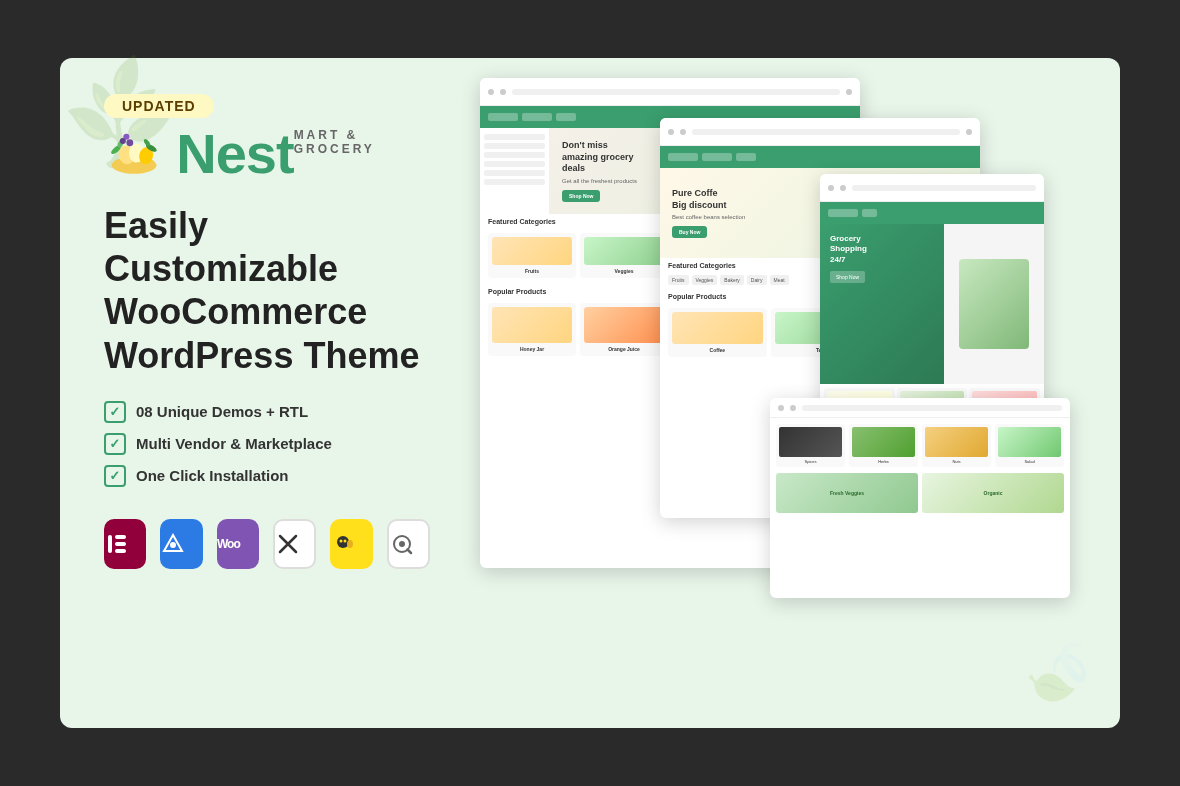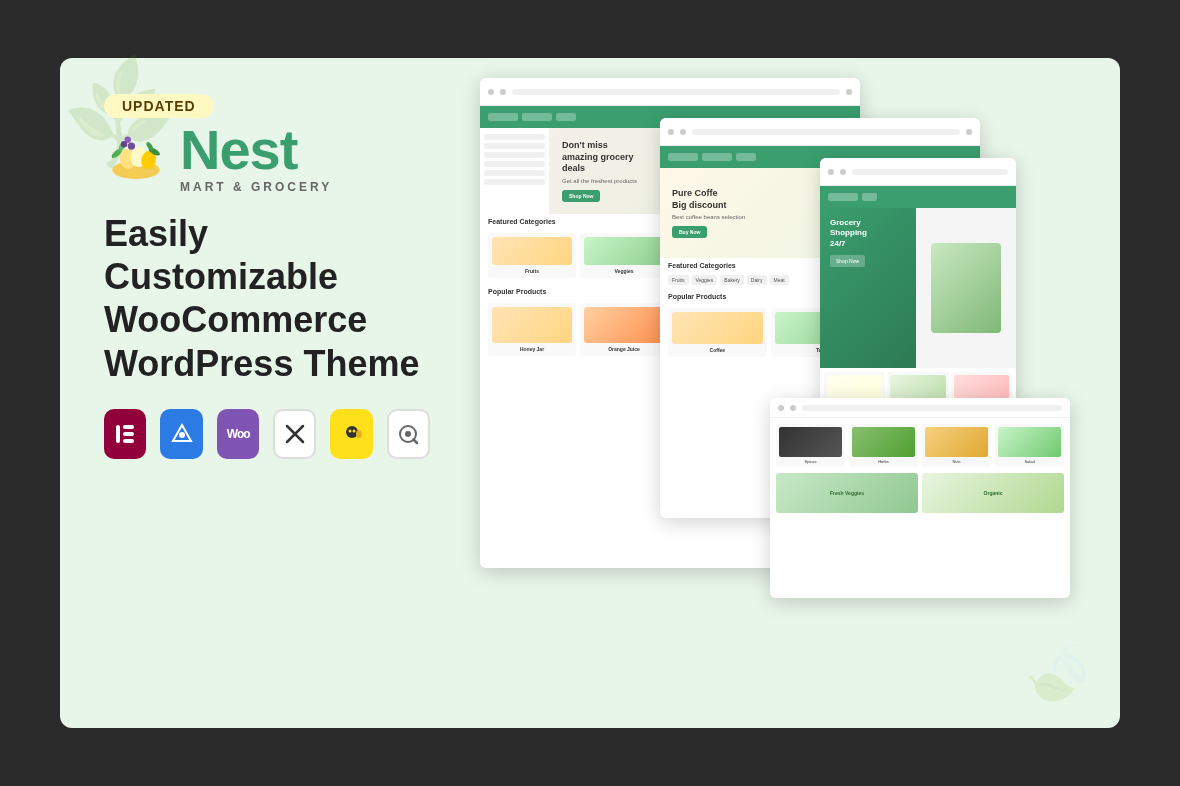--- a/index.html
+++ b/index.html
@@ -46,21 +46,21 @@
       align-items: center;
       gap: 12px;
       margin-bottom: 4px;
     }
     .logo-icon {
       width: 64px;
       height: 64px;
     }
     .logo-text-block {
       display: flex;
-      flex-direction: column;
+      flex-direction: row;
     }
     .logo-title {
       font-size: 56px;
       font-weight: 900;
       color: #3a9e6e;
       line-height: 1;
       letter-spacing: -1px;
     }
     .logo-subtitle {
       font-size: 12px;
@@ -111,21 +111,21 @@
       gap: 14px;
       align-items: center;
       margin-top: 8px;
     }
     .plugin-icon {
       width: 50px;
       height: 50px;
       border-radius: 10px;
       display: flex;
       align-items: center;
-      justify-content: center;
+      justify-content: flex-start;
       font-size: 22px;
       font-weight: 900;
       color: white;
     }
     .pi-elementor { background: #92003b; }
     .pi-revolution { background: #2c7be5; }
     .pi-woo { background: #7f54b3; font-size: 14px; }
     .pi-x { background: white; border: 2px solid #ddd; }
     .pi-mailchimp { background: #ffe01b; }
     .pi-qode { background: #fff; border: 2px solid #ddd; }
@@ -195,23 +195,23 @@
       z-index: 3;
     }
     .ss-mid {
       width: 320px;
       height: 400px;
       top: 40px;
       left: 180px;
       z-index: 4;
     }
     .ss-right {
-      width: 196px;
+      width: 224px;
       height: 320px;
-      top: 80px;
+      top: 96px;
       left: 340px;
       z-index: 5;
     }
     .ss-bottom {
       width: 300px;
       height: 200px;
       top: 320px;
       left: 290px;
       z-index: 6;
     }
@@ -386,20 +386,34 @@
       </svg>
 
       <div class="logo-text-block">
         <span class="logo-title">Nest</span>
         <span class="logo-subtitle">MART &amp; GROCERY</span>
       </div>
     </div>
 
     <div class="tagline">Easily Customizable WooCommerce WordPress Theme</div>
 
+    <ul class="features">
+      <li>
+        <span class="check-icon"></span>
+        <span>08 Unique Demos + RTL</span>
+      </li>
+      <li>
+        <span class="check-icon"></span>
+        <span>Multi Vendor &amp; Marketplace</span>
+      </li>
+      <li>
+        <span class="check-icon"></span>
+        <span>One Click Installation</span>
+      </li>
+    </ul>
 
     <div class="plugin-icons">
 
       <div class="plugin-icon pi-elementor">
         <svg width="26" height="26" viewBox="0 0 26 26" fill="none">
             <rect x="4" y="4" width="4" height="18" rx="2" fill="white"></rect>
             <rect x="11" y="4" width="11" height="4" rx="2" fill="white"></rect>
             <rect x="11" y="11" width="11" height="4" rx="2" fill="white"></rect>
             <rect x="11" y="18" width="11" height="4" rx="2" fill="white"></rect>
           </svg>

